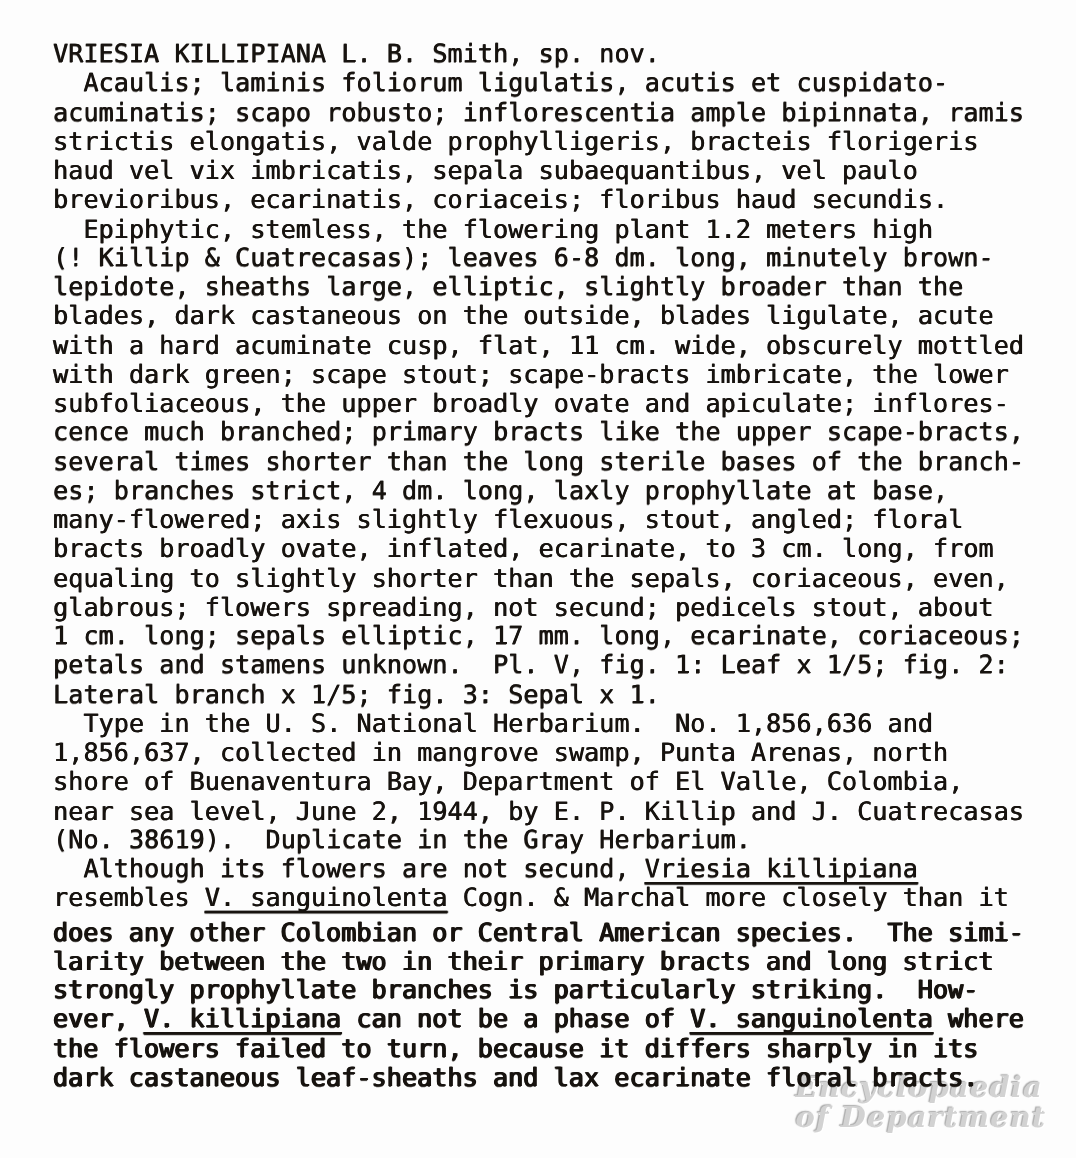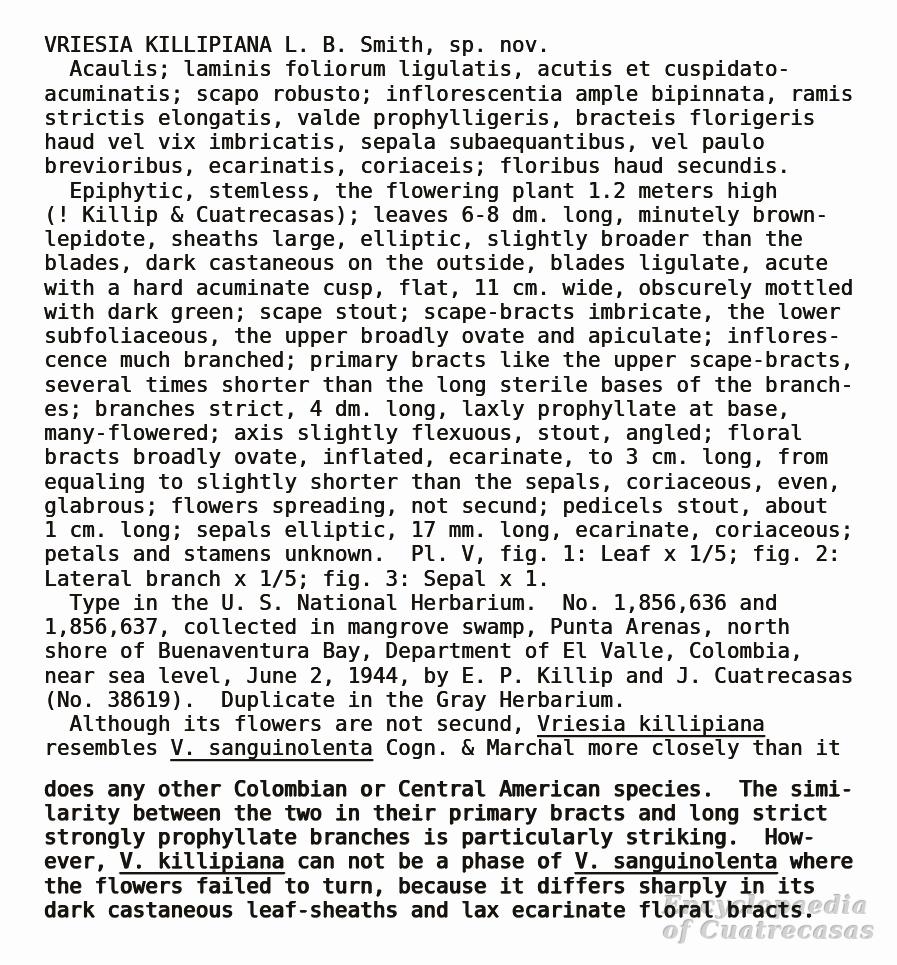--- a/index.html
+++ b/index.html
@@ -29,21 +29,21 @@
     font-family: "DejaVu Sans Mono", "Liberation Mono", monospace;
     font-weight: normal;
     font-size: 21px;
     line-height: 24.25px;
     white-space: pre;
     color: var(--ink);
     text-shadow: 0.5px 0 0 var(--ink), 0 0.4px 0 rgba(23,19,15,0.55);
     filter: blur(0.28px);
   }
   .doc .line { height: 24.25px; }
-  .doc .line.gap { margin-top: 16px; }
+  .doc .line.gap { margin-top: 4px; }
   .doc .line.heavy {
     text-shadow: 0.8px 0 0 var(--ink), -0.5px 0 0 var(--ink), 0 0.6px 0 rgba(23,19,15,0.7);
   }
   .doc .u {
     text-decoration: underline;
     text-decoration-thickness: 2.3px;
     text-underline-offset: 4px;
   }
   
   .watermark {
@@ -62,18 +62,18 @@
   }
   .watermark .wm1 { padding-right: 10px; }
 </style>
 </head>
 <body>
 
 <div class="page">
 
   <div class="watermark">
     <div class="wm1">Encyclopaedia</div>
-    <div class="wm2">of Cuatrecasas</div>
+    <div class="wm2">of Department</div>
   </div>
 
   <div class="doc"><div class="line"><span>VRIESIA KILLIPIANA L. B. Smith, sp. nov.</span></div><div class="line"><span>  Acaulis; laminis foliorum ligulatis, acutis et cuspidato-</span></div><div class="line"><span>acuminatis; scapo robusto; inflorescentia ample bipinnata, ramis</span></div><div class="line"><span>strictis elongatis, valde prophylligeris, bracteis florigeris</span></div><div class="line"><span>haud vel vix imbricatis, sepala subaequantibus, vel paulo</span></div><div class="line"><span>brevioribus, ecarinatis, coriaceis; floribus haud secundis.</span></div><div class="line"><span>  Epiphytic, stemless, the flowering plant 1.2 meters high</span></div><div class="line"><span>(! Killip &amp; Cuatrecasas); leaves 6-8 dm. long, minutely brown-</span></div><div class="line"><span>lepidote, sheaths large, elliptic, slightly broader than the</span></div><div class="line"><span>blades, dark castaneous on the outside, blades ligulate, acute</span></div><div class="line"><span>with a hard acuminate cusp, flat, 11 cm. wide, obscurely mottled</span></div><div class="line"><span>with dark green; scape stout; scape-bracts imbricate, the lower</span></div><div class="line"><span>subfoliaceous, the upper broadly ovate and apiculate; inflores-</span></div><div class="line"><span>cence much branched; primary bracts like the upper scape-bracts,</span></div><div class="line"><span>several times shorter than the long sterile bases of the branch-</span></div><div class="line"><span>es; branches strict, 4 dm. long, laxly prophyllate at base,</span></div><div class="line"><span>many-flowered; axis slightly flexuous, stout, angled; floral</span></div><div class="line"><span>bracts broadly ovate, inflated, ecarinate, to 3 cm. long, from</span></div><div class="line"><span>equaling to slightly shorter than the sepals, coriaceous, even,</span></div><div class="line"><span>glabrous; flowers spreading, not secund; pedicels stout, about</span></div><div class="line"><span>1 cm. long; sepals elliptic, 17 mm. long, ecarinate, coriaceous;</span></div><div class="line"><span>petals and stamens unknown.  Pl. V, fig. 1: Leaf x 1/5; fig. 2:</span></div><div class="line"><span>Lateral branch x 1/5; fig. 3: Sepal x 1.</span></div><div class="line"><span>  Type in the U. S. National Herbarium.  No. 1,856,636 and</span></div><div class="line"><span>1,856,637, collected in mangrove swamp, Punta Arenas, north</span></div><div class="line"><span>shore of Buenaventura Bay, Department of El Valle, Colombia,</span></div><div class="line"><span>near sea level, June 2, 1944, by E. P. Killip and J. Cuatrecasas</span></div><div class="line"><span>(No. 38619).  Duplicate in the Gray Herbarium.</span></div><div class="line"><span>  Although its flowers are not secund, </span><span class="u">Vriesia killipiana</span></div><div class="line"><span>resembles </span><span class="u">V. sanguinolenta</span><span> Cogn. &amp; Marchal more closely than it</span></div><div class="line gap heavy"><span>does any other Colombian or Central American species.  The simi-</span></div><div class="line heavy"><span>larity between the two in their primary bracts and long strict</span></div><div class="line heavy"><span>strongly prophyllate branches is particularly striking.  How-</span></div><div class="line heavy"><span>ever, </span><span class="u">V. killipiana</span><span> can not be a phase of </span><span class="u">V. sanguinolenta</span><span> where</span></div><div class="line heavy"><span>the flowers failed to turn, because it differs sharply in its</span></div><div class="line heavy"><span>dark castaneous leaf-sheaths and lax ecarinate floral bracts.</span></div></div>
 
 </div>
 
 </body></html>

